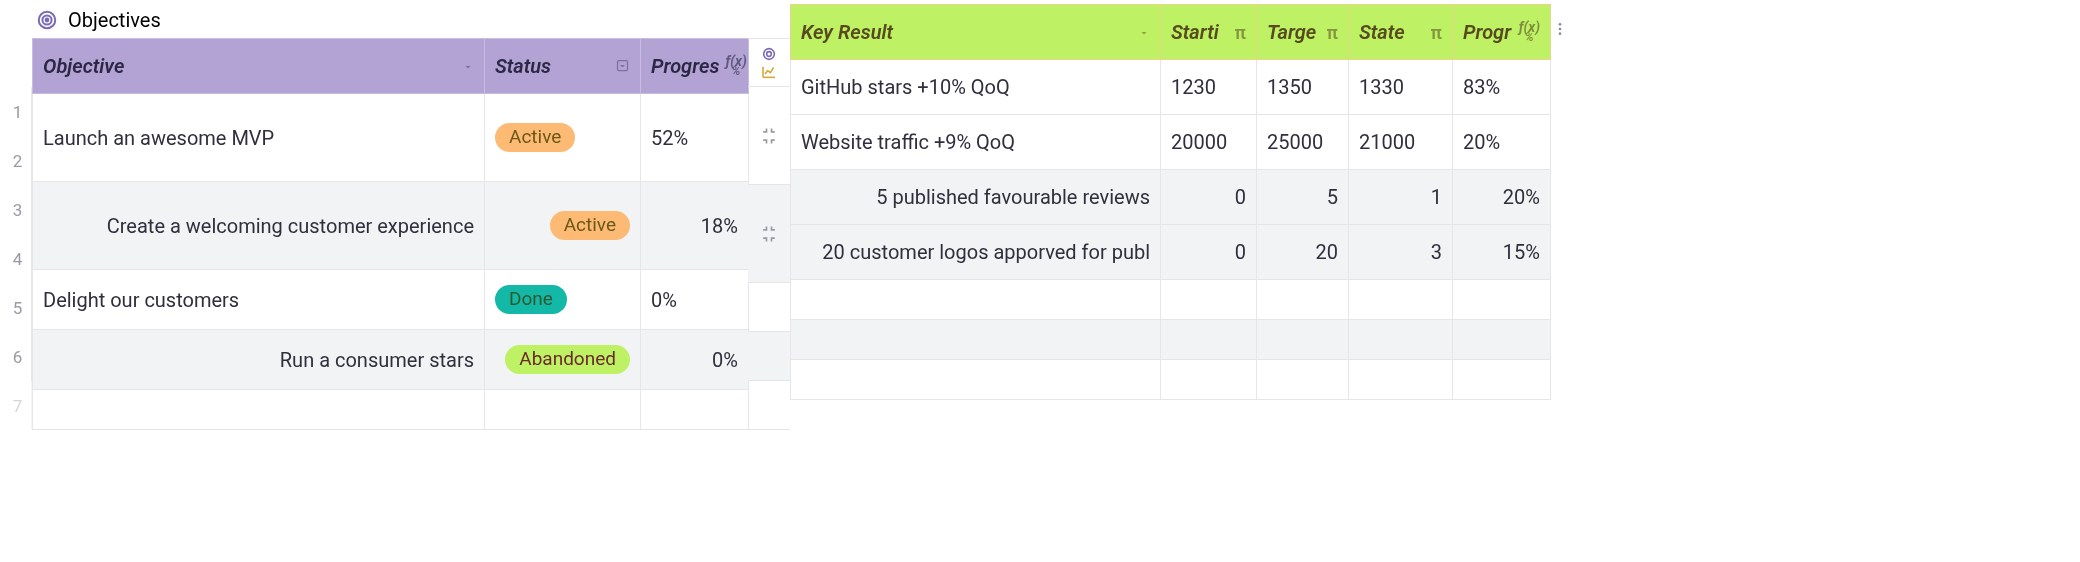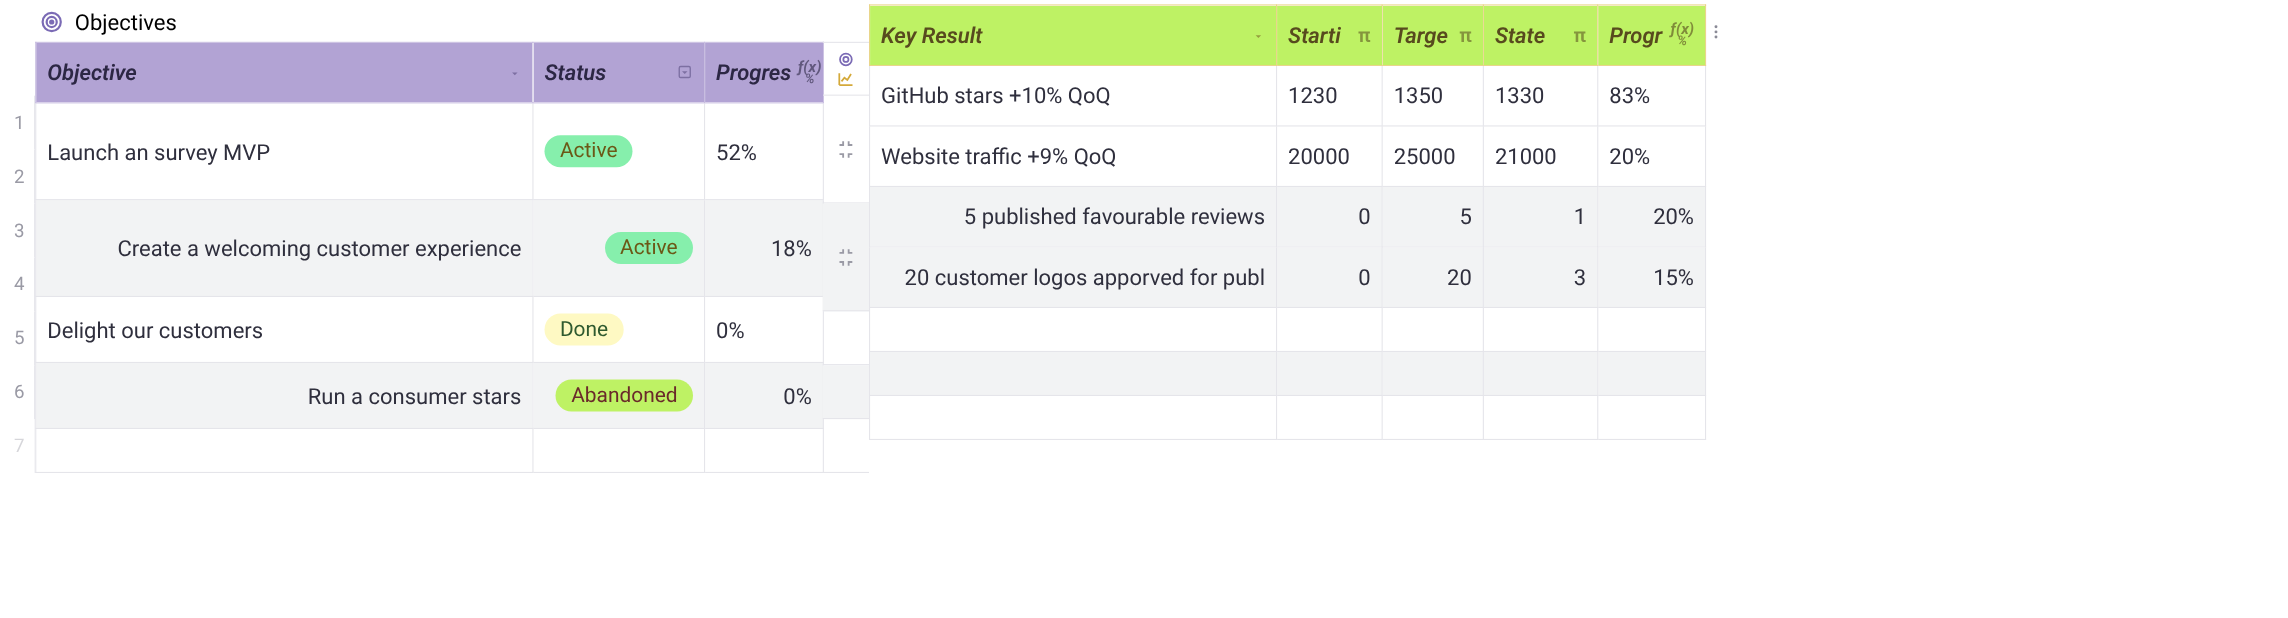--- a/index.html
+++ b/index.html
@@ -86,22 +86,22 @@
     .th-right-icon { flex-shrink: 0; opacity: 0.6; font-style: normal; }
     td { font-size: 20px; color: #2f2f3d; }
     .row-alt td { background: #f2f3f4; text-align: right; }
     .badge {
       display: inline-block;
       padding: 3px 14px;
       border-radius: 18px;
       font-size: 19px;
       line-height: 1.2;
     }
-    .badge-active { background: #86efac; color: #6b5816; }
-    .badge-done { background: #fef9c3; color: #2f5a2f; }
+    .badge-active { background: #fdba74; color: #6b5816; }
+    .badge-done { background: #14b8a6; color: #2f5a2f; }
     .badge-abandoned { background: #bef264; color: #6a2a2a; }
     .mini-icon-col {
       width: 42px;
       flex-shrink: 0;
       display: flex;
       flex-direction: column;
     }
     .mini-icon-col .hdr {
       height: 49px;
       border-top: 1px solid #e5e5ea;
@@ -197,21 +197,21 @@
                 <span class="th-right-icon fx">
                   <span class="top">ƒ(x)</span>
                   <span class="bot">%</span>
                 </span>
               </div>
             </th>
           </tr>
         </thead>
         <tbody>
           <tr>
-            <td rowspan="2">Launch an survey MVP</td>
+            <td rowspan="2">Launch an awesome MVP</td>
             <td rowspan="2"><span class="badge badge-active">Active</span></td>
             <td rowspan="2">52%</td>
           </tr>
           <tr></tr>
           <tr class="row-alt">
             <td rowspan="2">Create a welcoming customer experience</td>
             <td rowspan="2"><span class="badge badge-active">Active</span></td>
             <td rowspan="2">18%</td>
           </tr>
           <tr class="row-alt"></tr>

